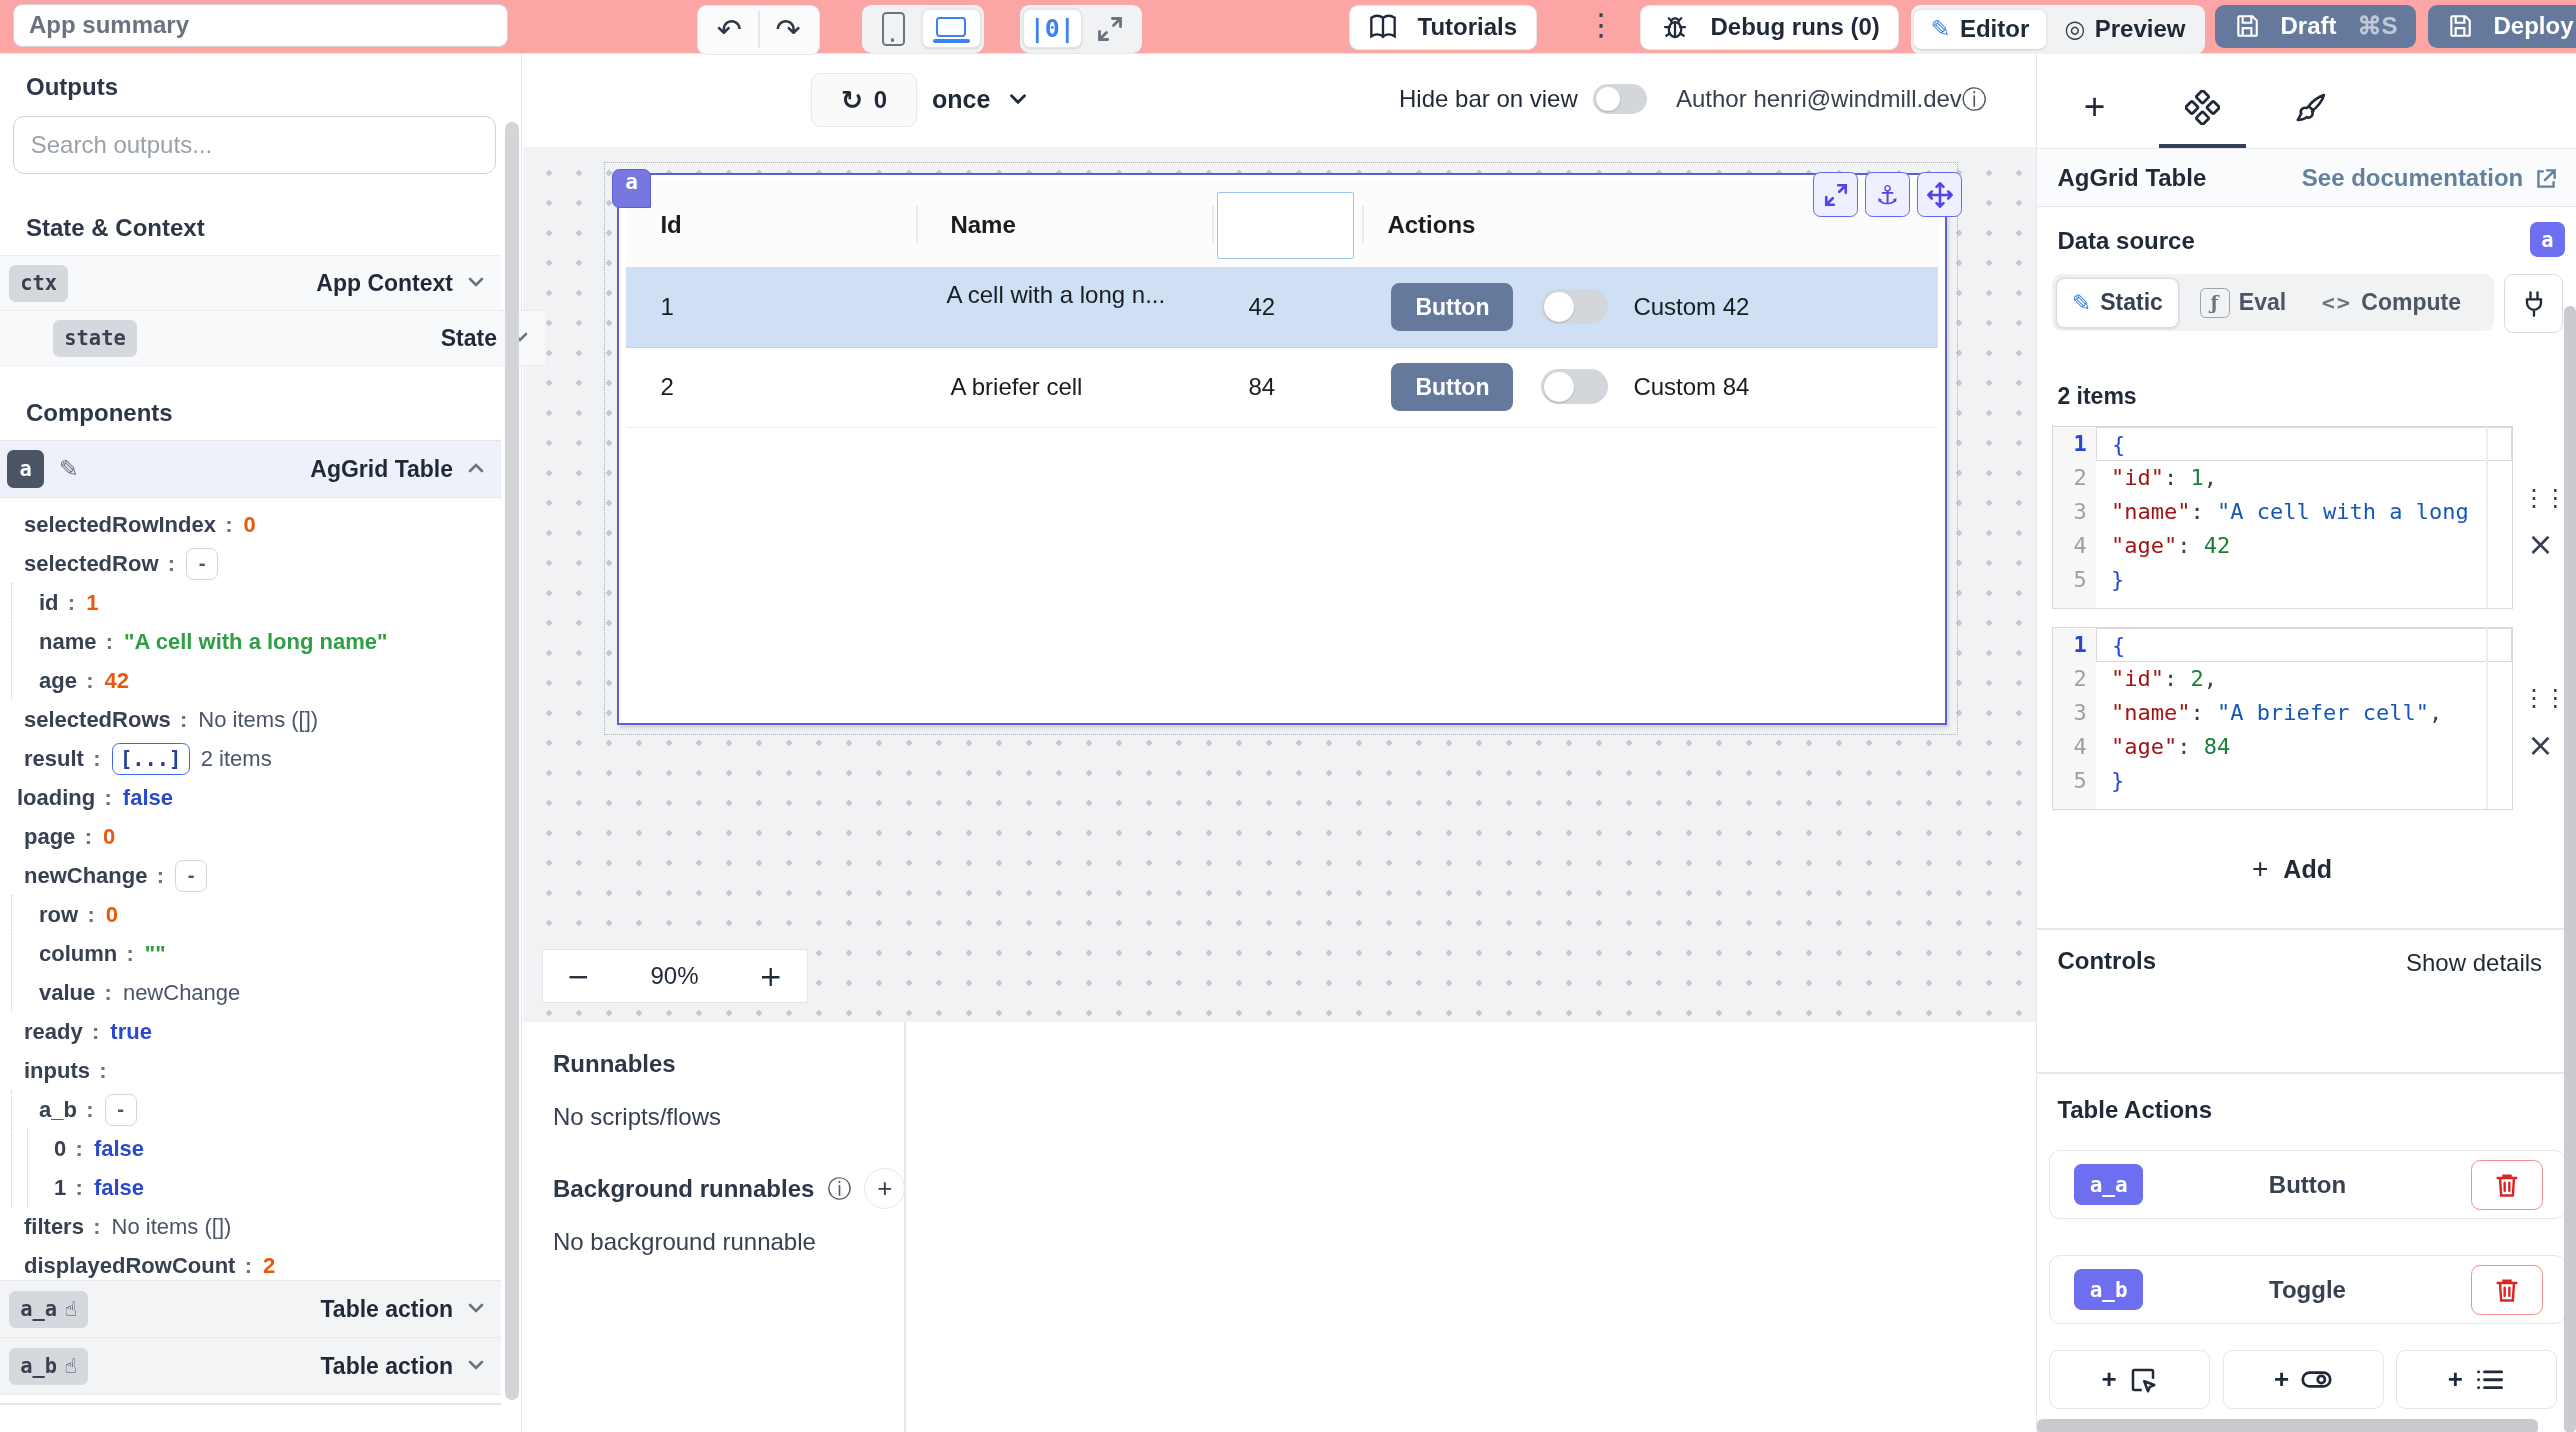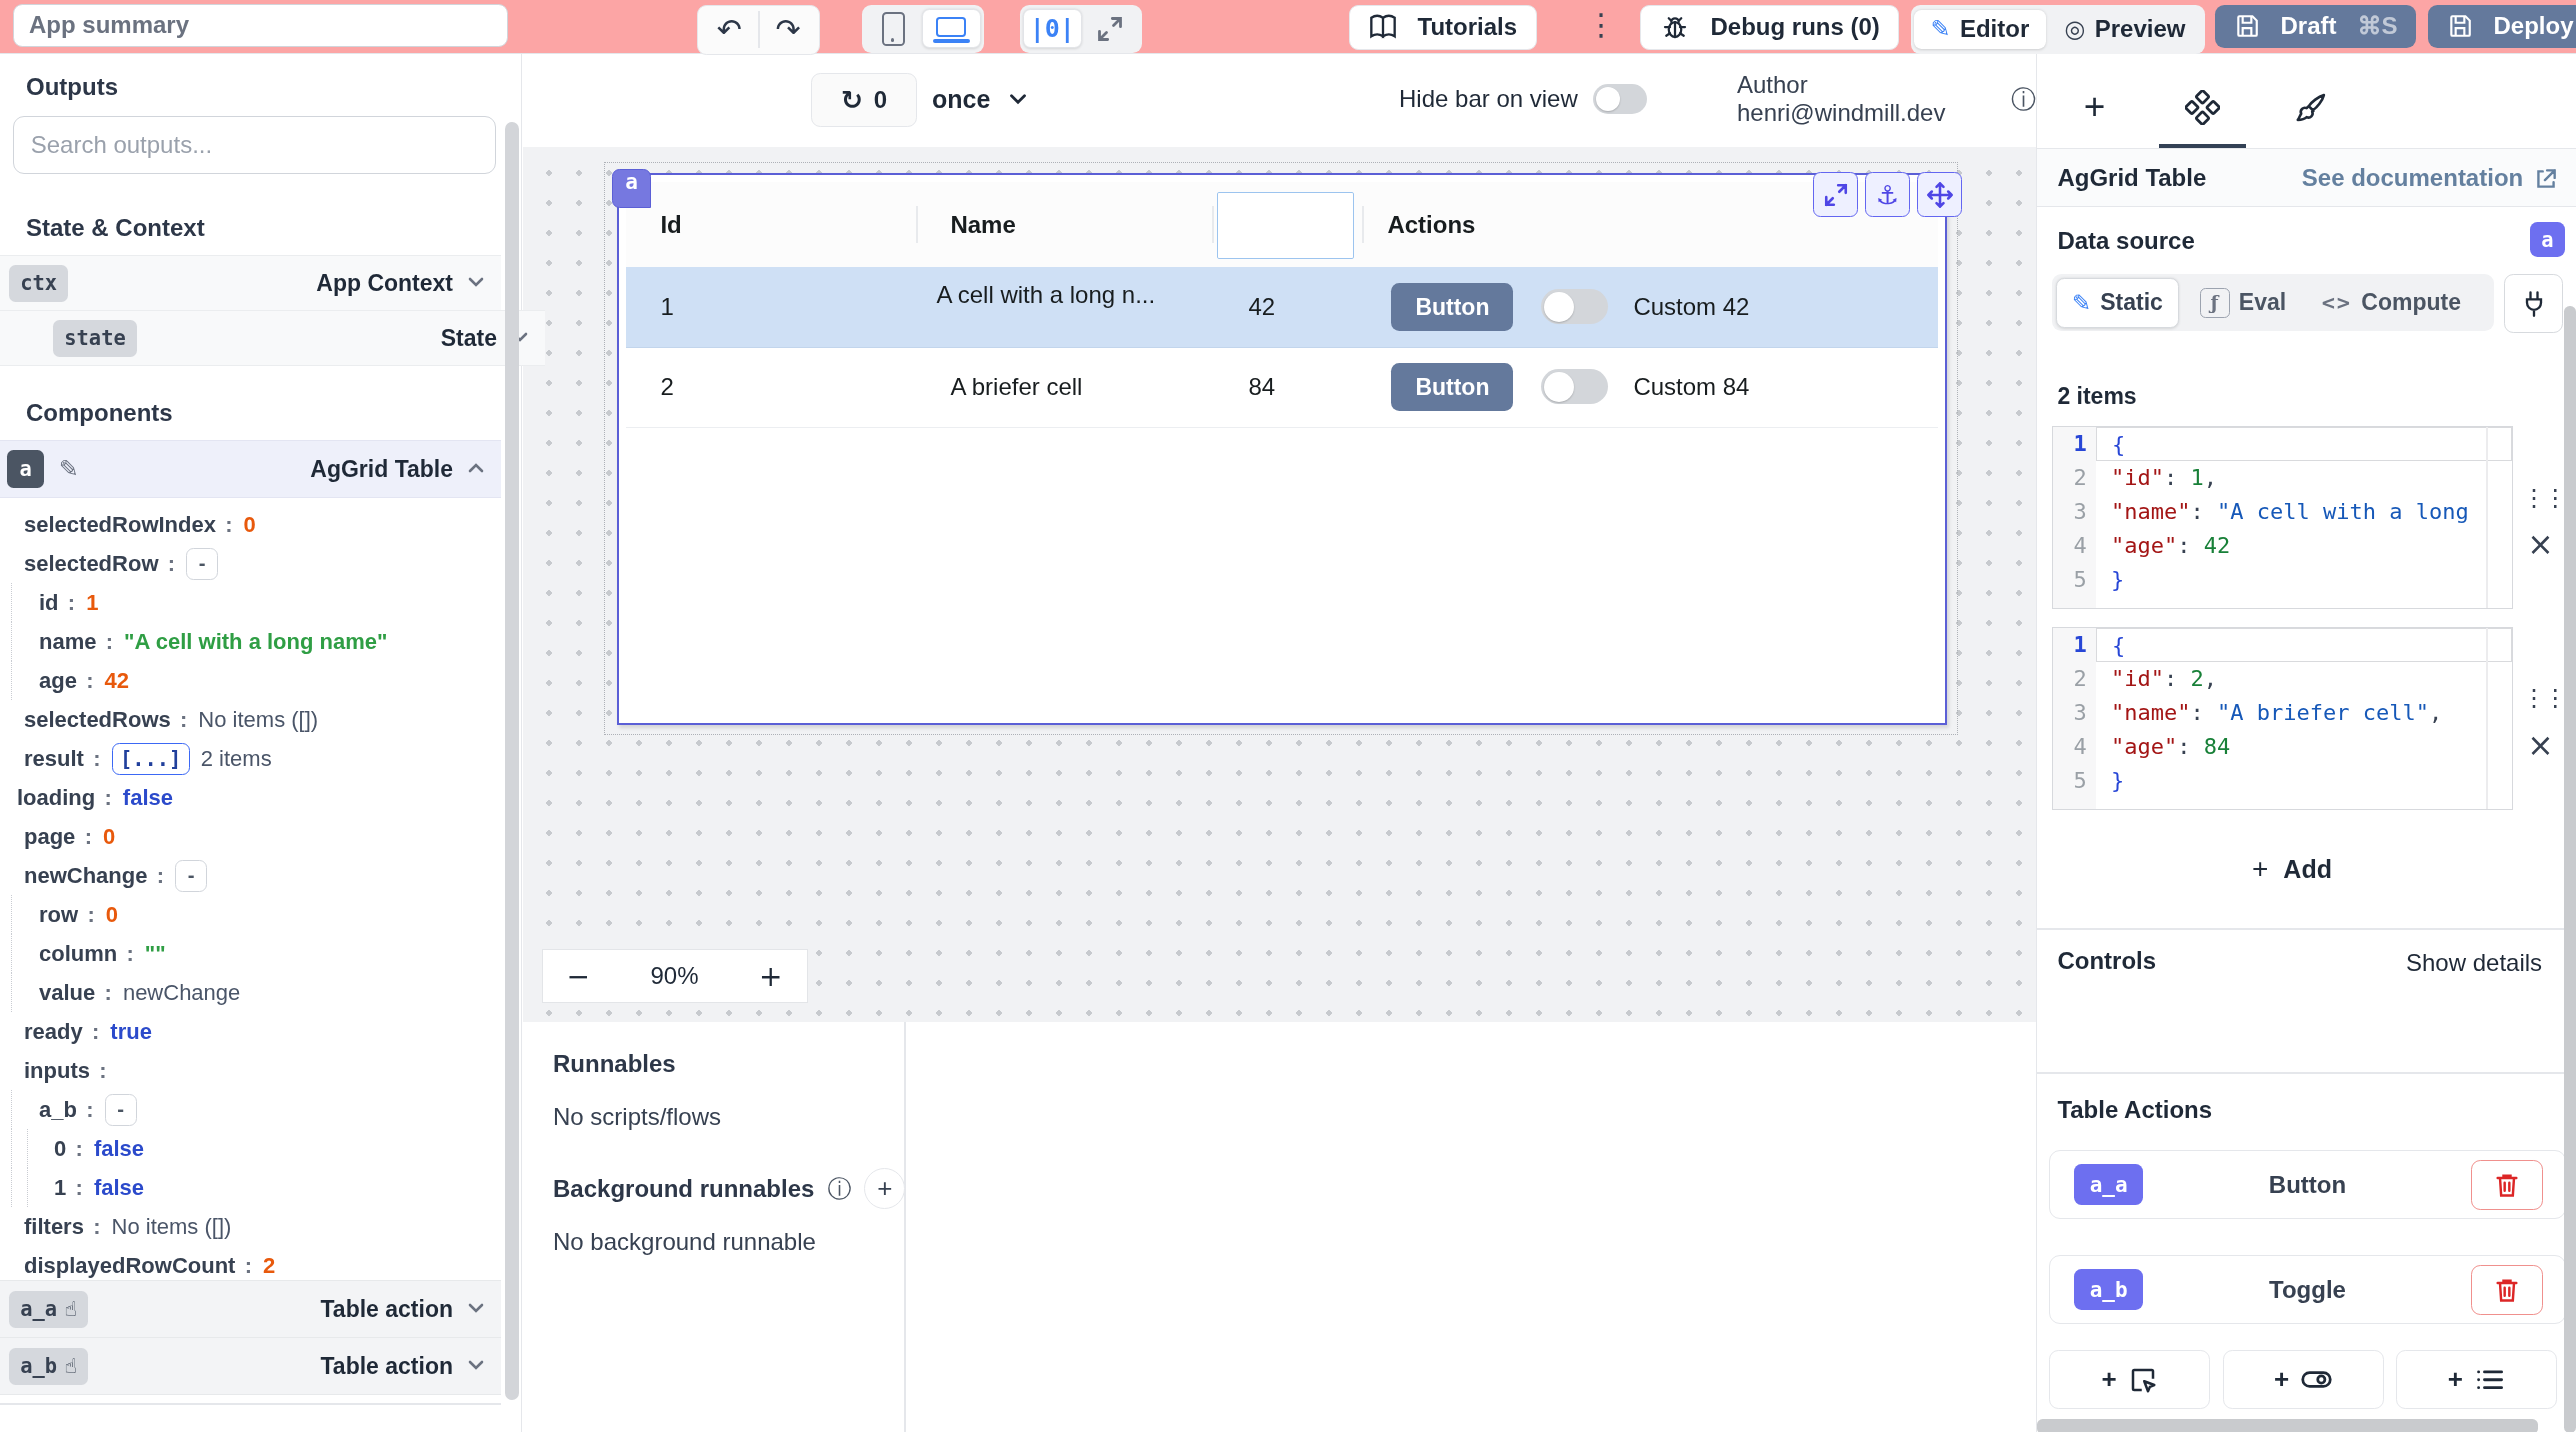--- a/index.html
+++ b/index.html
@@ -371,21 +371,21 @@
       <svg width="26" height="26" viewBox="0 0 24 24" fill="none" stroke="#1f2937" stroke-width="2.6" stroke-linecap="round">
           <path d="M6 9l6 6 6-6"></path>
         </svg>
     </div>
     <div class="abs flex" style="left:876px;top:20.4px;height:52px;gap:15px">
       <span style="font-size:24px;color:#1f2937">Hide bar on view</span>
       <span class="toggle" style="width:54px;height:30px">
           <span class="knob" style="width:24px;height:24px"></span>
         </span>
     </div>
-    <div class="abs flex" style="left:1214px;top:20.4px;height:52px;gap:21px">
+    <div class="abs flex" style="left:1153px;top:20.4px;height:52px;gap:0">
       <span style="font-size:24px;color:#374151">Author henri@windmill.dev</span>
       <span class="glyph" style="font-size:25px;color:#4b5563">ⓘ</span>
     </div>
   </div>
 
   <div id="canvas-grid">
     <div class="comp-dotted"></div>
     <div class="comp-tag">a</div>
 
     <div class="comp-toolbtn" style="left:1290px">
@@ -420,21 +420,21 @@
             <div class="ag-sep" style="left: 290px;"></div>
             <div class="ag-sep" style="left: 586px;"></div>
             <div class="ag-sep" style="left: 736px;"></div>
             <div class="age-focus" style="left: 591px; top: 9.3px; width: 135px; height: 65px;"></div>
           </div>
         <div id="ag-rows">
             <div class="ag-row" style="top: 85px; background: rgb(207, 224, 245); border-bottom: 1.9px solid rgb(194, 213, 236);">
               <div class="ag-col" style="left: 34px; height: 80px;">
                 <span>1</span>
               </div>
-              <div class="ag-col" style="left: 310px; height: 56px;">
+              <div class="ag-col" style="left: 320px; height: 56px;">
                 <span>A cell with a long n...</span>
               </div>
               <div class="ag-col" style="left: 622px; height: 80px;">
                 <span>42</span>
               </div>
               <div class="ag-btn" style="left: 765px; top: 15.7px;">Button</div>
               <span class="toggle" style="position: absolute; left: 915px; top: 22px; width: 67px; height: 35px;">
                 <span class="knob" style="width: 30px; height: 30px;"></span>
               </span>
               <div class="ag-col" style="left: 1007px; height: 80px;">

